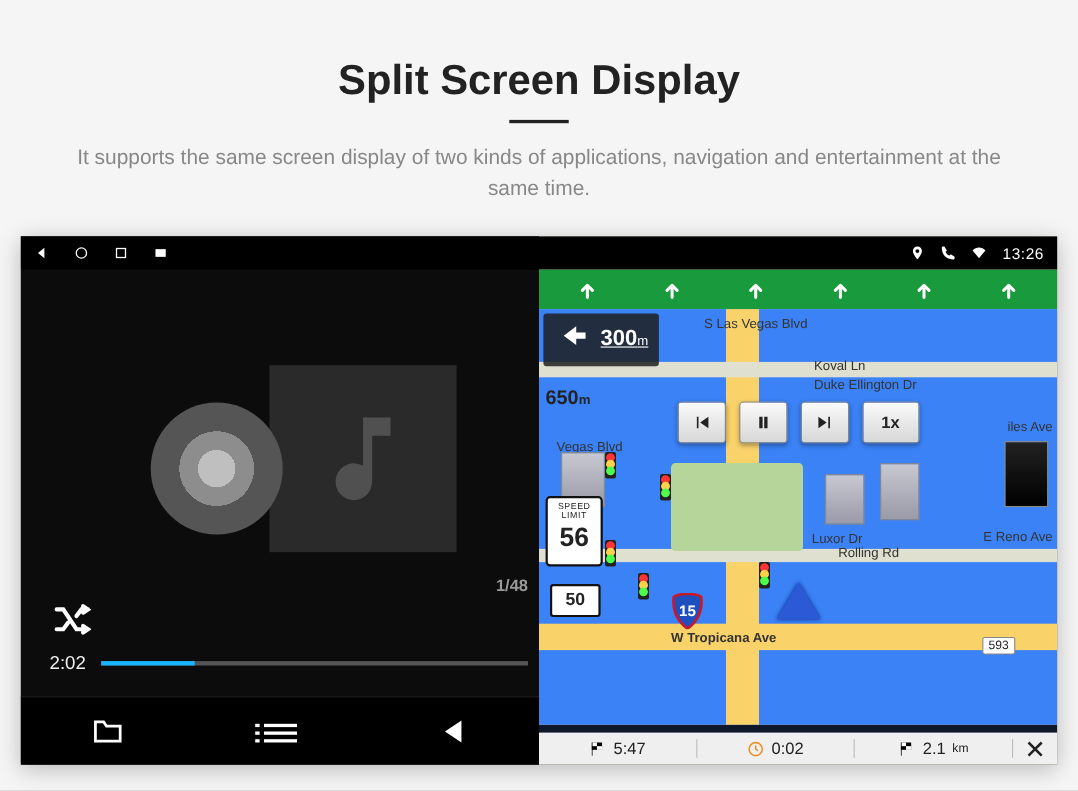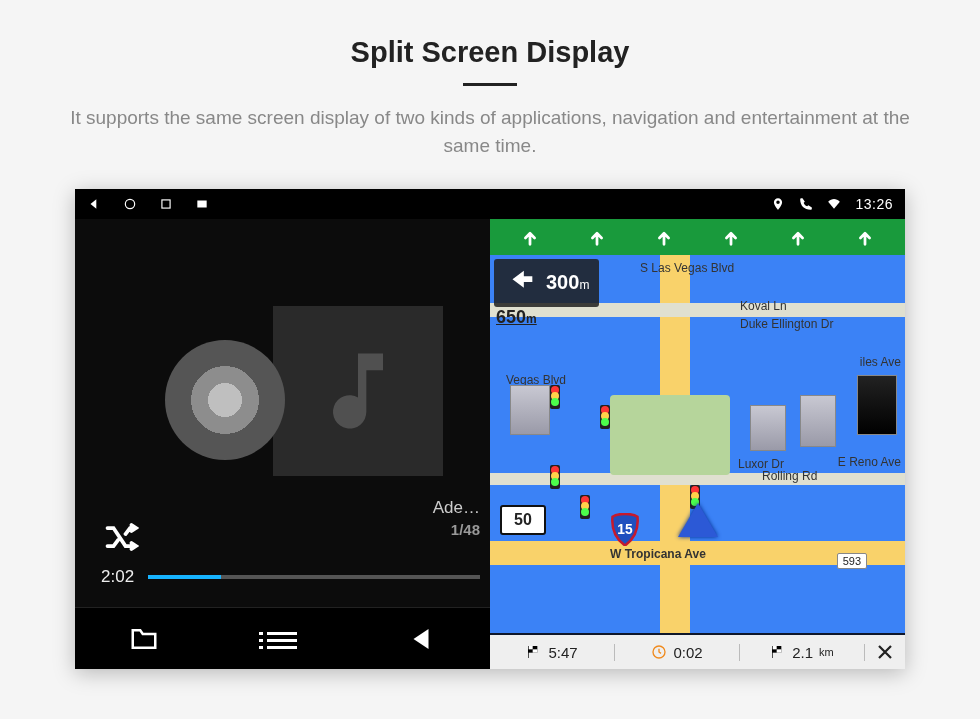--- a/index.html
+++ b/index.html
@@ -6,41 +6,41 @@
   body {
     width: 980px;
     height: 719px;
     background: #f5f5f5;
     font-family: -apple-system, Helvetica, Arial, sans-serif;
     overflow: hidden;
     position: relative;
   }
   .page-title {
     text-align: center;
-    font-size: 29px;
+    font-size: 38px;
     font-weight: 700;
     color: #222;
-    margin-top: 36px;
+    margin-top: 52px;
   }
   .title-divider {
     width: 54px;
     height: 3px;
     background: #222;
     margin: 14px auto 18px;
   }
   .page-subtitle {
     text-align: center;
     font-size: 19px;
     color: #888;
     line-height: 1.45;
     max-width: 880px;
     margin: 0 auto 30px;
   }
   .device {
-    width: 830px;
+    width: 942px;
     height: 480px;
     margin: 0 auto;
     position: relative;
     display: flex;
     background: #000;
     box-shadow: 0 4px 20px rgba(0,0,0,.25);
   }
 
   
   .statusbar {
@@ -183,30 +183,29 @@
     font-size:12px; color:#333;
     background:rgba(255,255,255,.0);
     white-space:nowrap;
   }
   
   .turn-panel{
     position:absolute; top:4px; left:4px;
     background:rgba(30,30,30,.85);
     color:#fff; padding:6px 10px 8px;
     border-radius:3px;
-    display:flex; align-items:center; gap:8px;
+    display:flex; align-items:center; gap:8px;text-decoration:underline;
   }
   .turn-panel svg{ fill:#fff; width:34px;height:34px;}
   .turn-panel .dist-main{ font-size:20px; font-weight:600; }
   .turn-panel .dist-sub{ font-size:12px; }
   .turn-dist2{
-    position:absolute; top:52px; left:6px;
+    position:absolute; top:70px; left:6px;
     font-size:18px; font-weight:600; color:#222;
     background:rgba(255,255,255,0);
-    text-decoration:underline;
   }
   
   .nav-ctrl{
     position:absolute; top:84px; left:50%; transform:translateX(-50%);
     display:flex; gap:12px;
   }
   .nav-ctrl .b{
     width:44px;height:38px;
     background:linear-gradient(#fafafa,#d7d7d7);
     border:1px solid #888; border-radius:4px;
@@ -260,21 +259,21 @@
     content:""; position:absolute; left:1px; width:8px;height:8px;border-radius:50%;
   }
   .trafficlight::before{ top:1px; background:#ff3535;}
   .trafficlight::after{ top:13px; background:#4cff4c;}
   .trafficlight .y{ position:absolute; top:7px; left:1px; width:8px;height:8px;border-radius:50%; background:#ffd24a;}
 
   
   .nav-bottom{
     position:absolute; left:0; right:0; bottom:0; height:36px;
     background:#efefef;
-    border-top:2px solid #0f172a;
+    border-top:7px solid #0f172a;
     display:flex; align-items:center;
     font-size:15px; color:#222;
   }
   .nav-bottom .cell{
     flex:1; display:flex; align-items:center; justify-content:center; gap:6px;
   }
   .nav-bottom .cell:not(:last-child){ border-right:1px solid #bbb;}
   .flag{ width:16px;height:16px;}
   .nav-bottom .close{
     width:40px;flex:none;
@@ -356,21 +355,20 @@
       <div class="disc"></div>
     </div>
 
     <div class="shuffle">
       <svg viewBox="0 0 24 24">
           <path d="M3 6h4l8 12h4M3 18h4l3-4m5-4l3-4h4M19 4l3 2-3 2M19 16l3 2-3 2" stroke-linecap="round"></path>
         </svg>
     </div>
 
     <div class="track-block">
-      <div class="track-artist">Ade…</div>
       <div class="track-count">1/48</div>
     </div>
 
     <div class="progress">
       <span class="time">2:02</span>
       <div class="bar"></div>
     </div>
 
     <div class="music-bottom">
       <div class="btn">
@@ -474,21 +472,43 @@
             <path d="M14 4l-8 6 8 6v-4h6V8h-6z"></path>
           </svg>
         <div>
           <span class="dist-main">300</span><span class="dist-sub">m</span>
         </div>
       </div>
       <div class="turn-dist2">
         <span>650</span><span style="font-size:12px;">m</span>
       </div>
 
-
+      <div class="nav-ctrl">
+        <div class="b">
+            <svg viewBox="0 0 24 24">
+              <path d="M6 5h2v14H6zM20 5l-10 7 10 7z"></path>
+            </svg>
+          </div>
+        <div class="b">
+            <svg viewBox="0 0 24 24">
+              <path d="M7 5h4v14H7zM13 5h4v14h-4z"></path>
+            </svg>
+          </div>
+        <div class="b">
+            <svg viewBox="0 0 24 24">
+              <path d="M16 5h2v14h-2zM4 5l10 7-10 7z"></path>
+            </svg>
+          </div>
+        <div class="b wide">1x</div>
+      </div>
+
+      <div class="speed-limit">
+        <div class="lbl">SPEED LIMIT</div>
+        <div class="val">56</div>
+      </div>
 
       <div class="shield">50</div>
 
       <div class="ishield">
         <svg viewBox="0 0 24 26">
             <path d="M2 3c4-3 16-3 20 0 1 10-3 18-10 23C5 21 1 13 2 3z" fill="#1e4fbf" stroke="#c5192d" stroke-width="2"></path>
             <text x="12" y="17" text-anchor="middle" fill="#fff" font-size="11" font-weight="700">15</text>
           </svg>
       </div>
 

